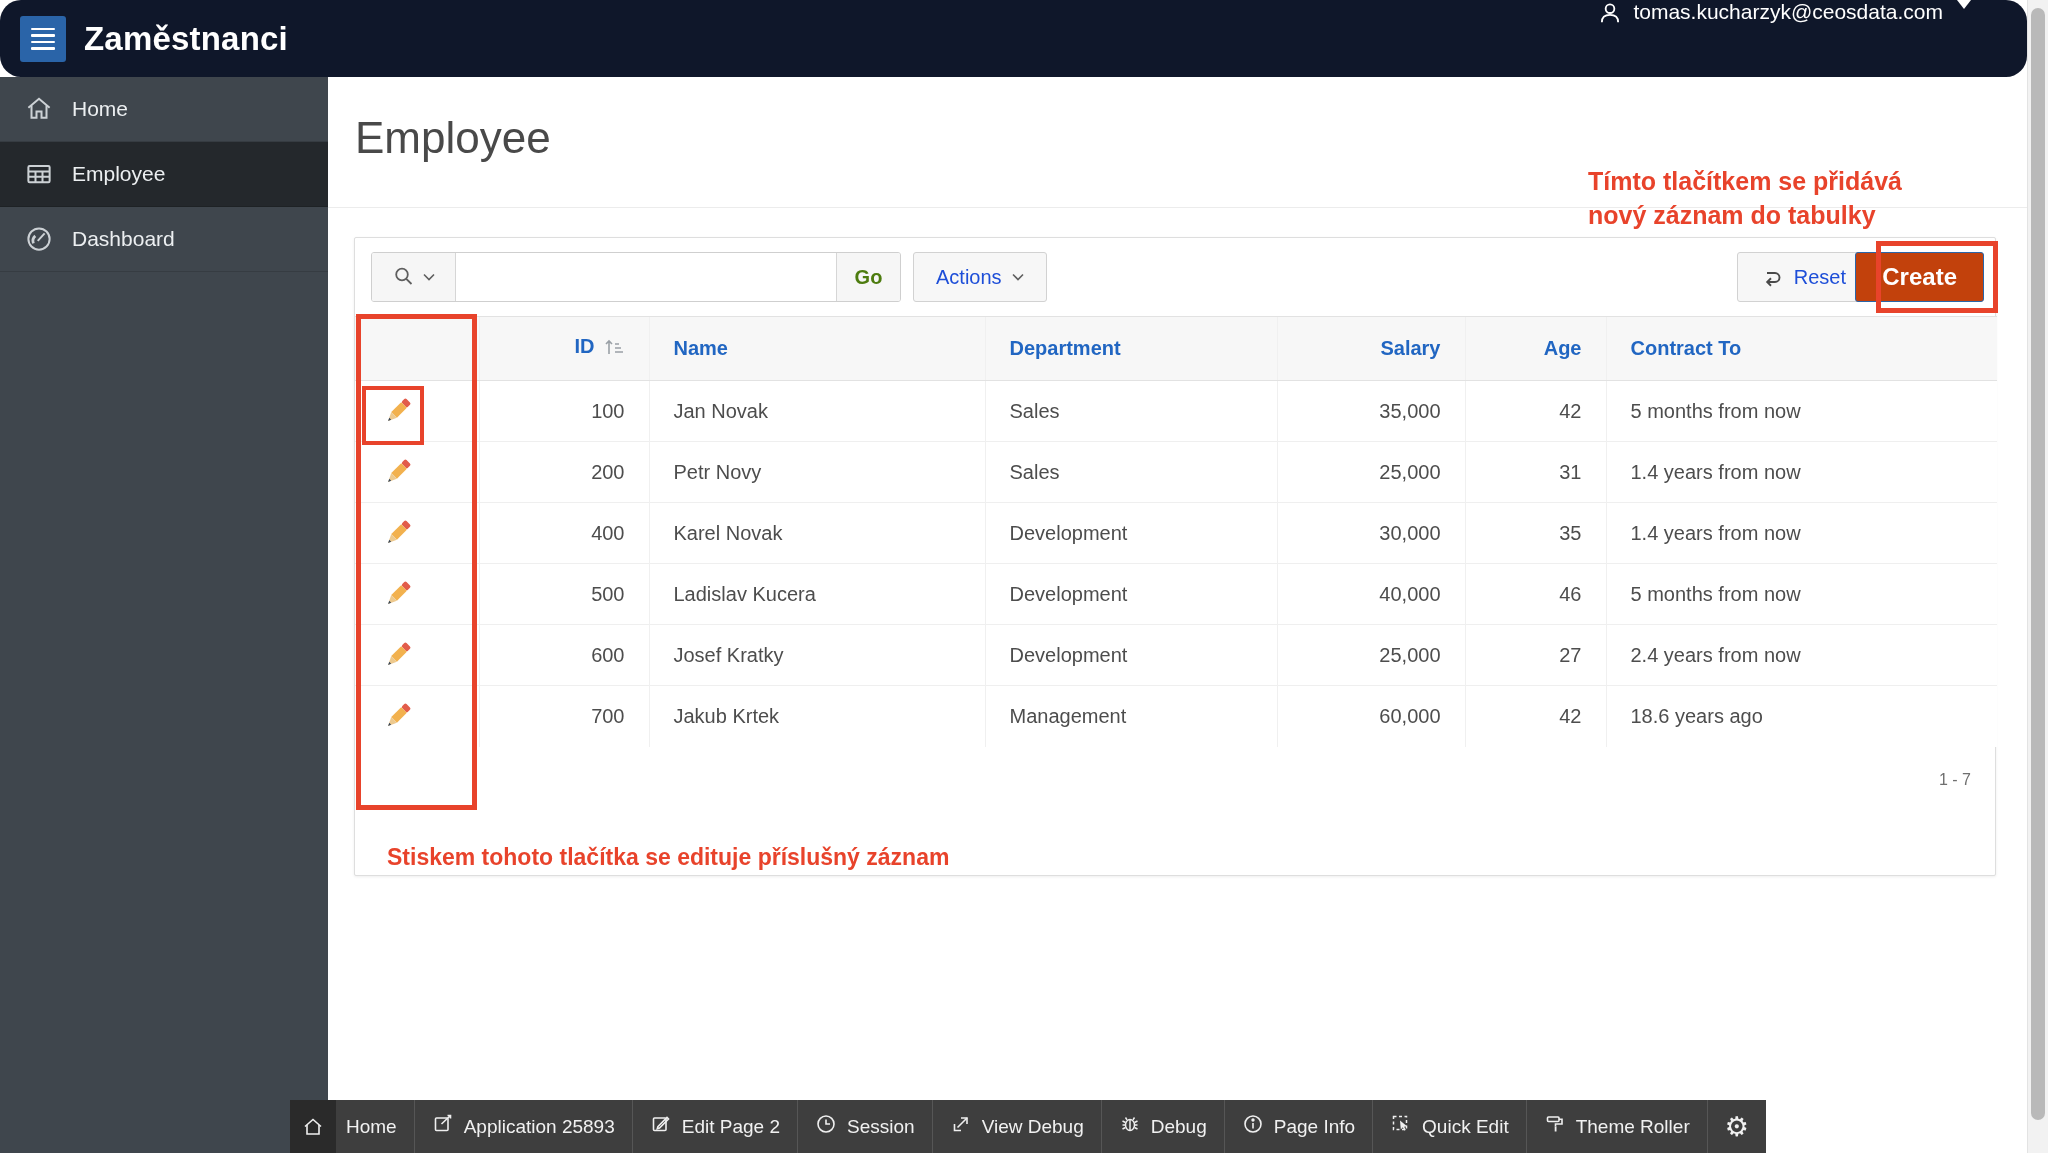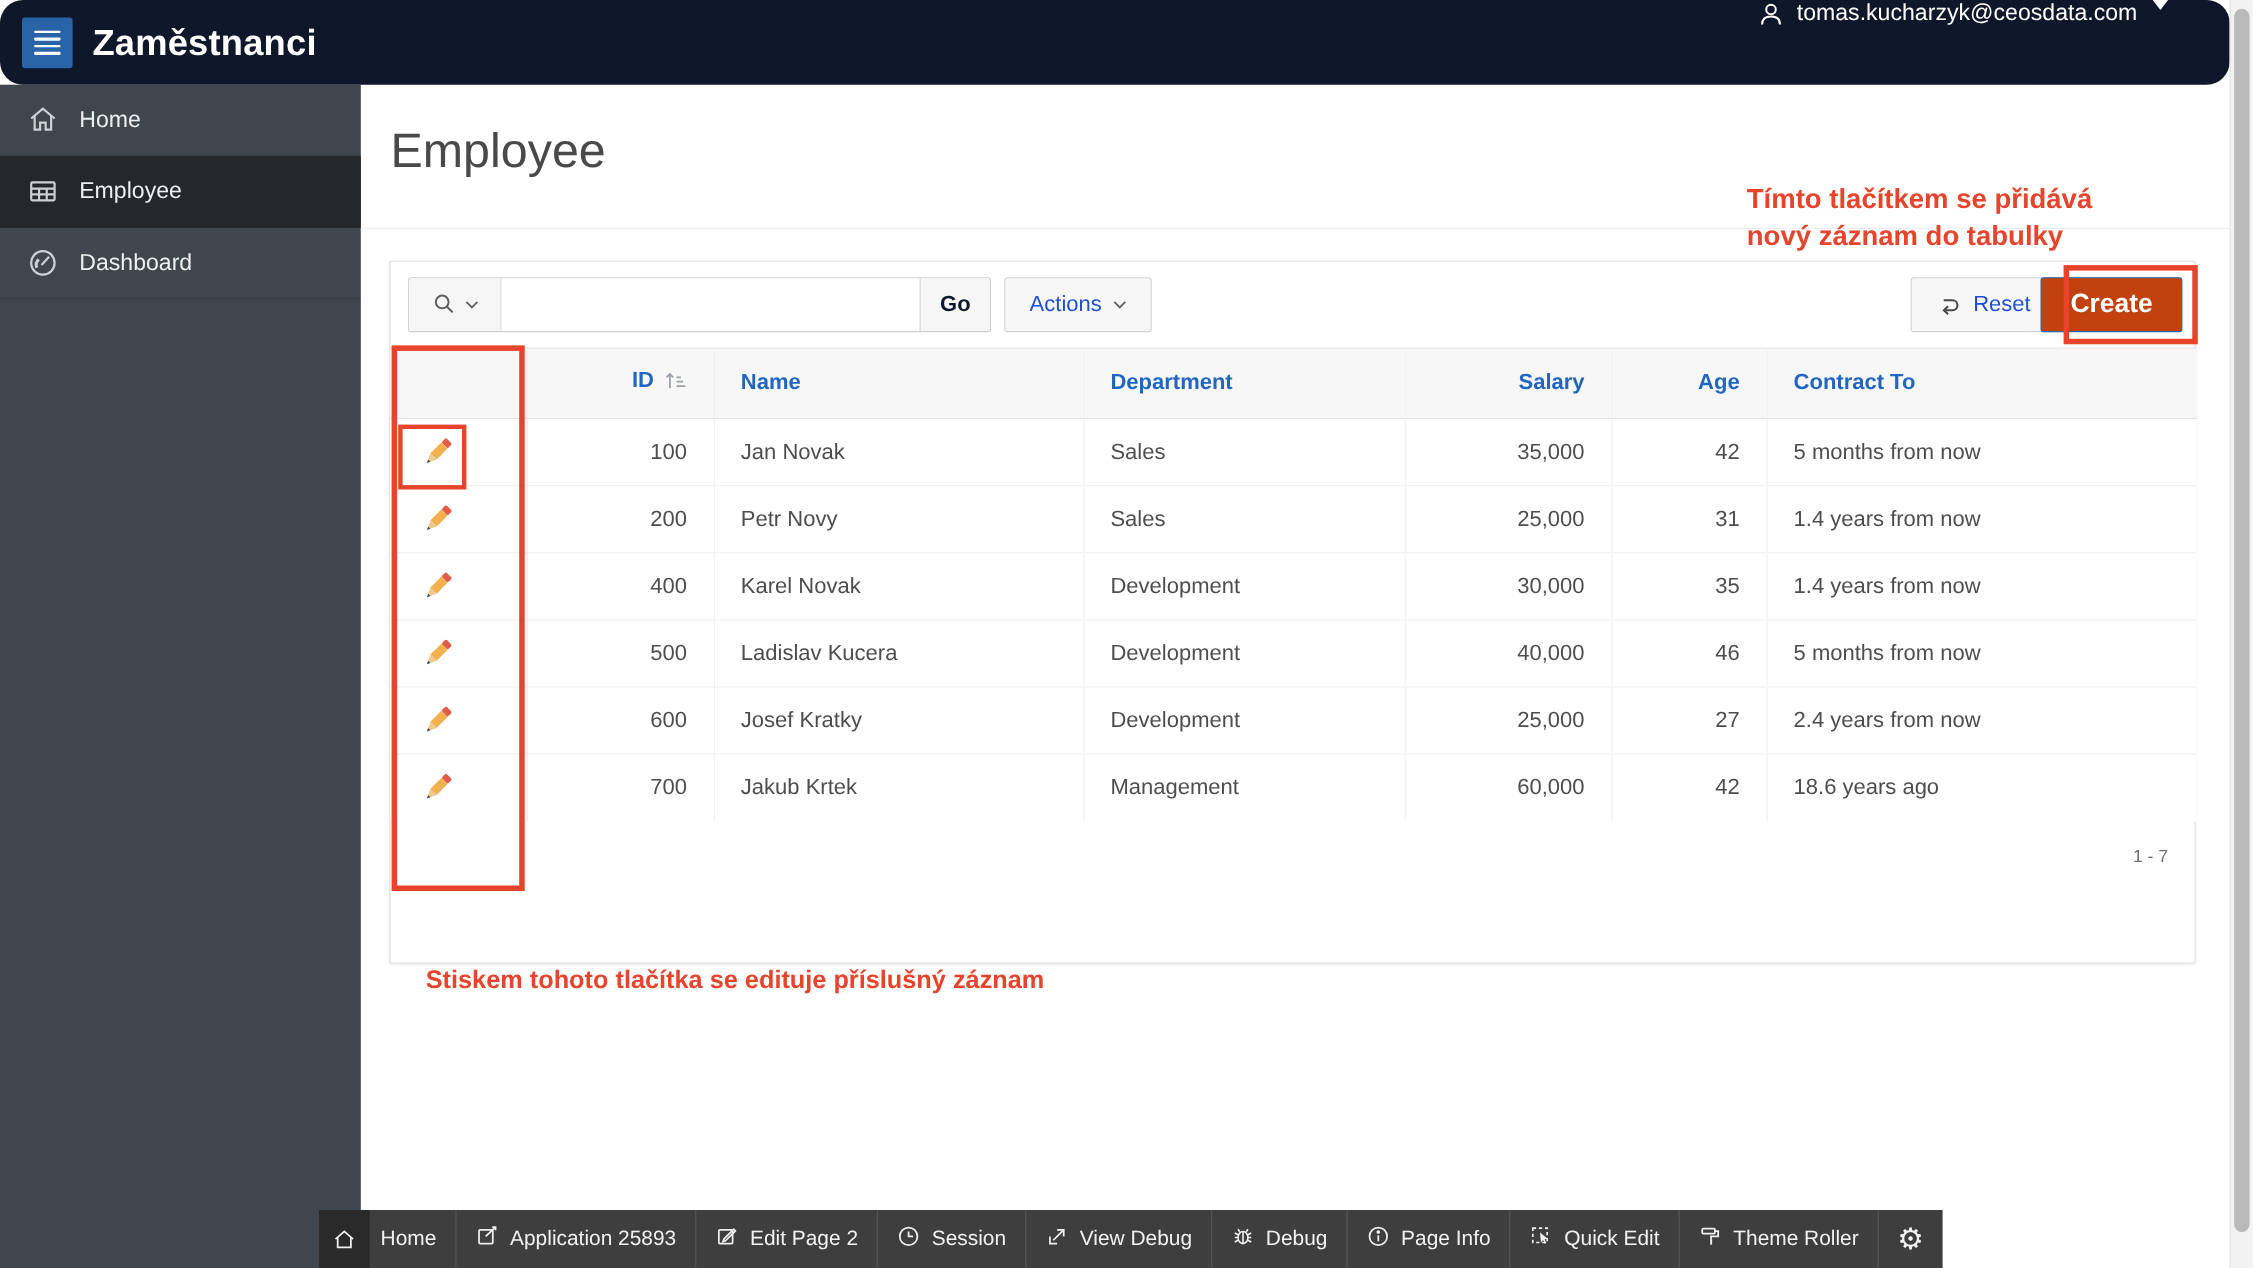--- a/index.html
+++ b/index.html
@@ -42,21 +42,21 @@
     background:#ffffff; border:1px solid #dedede; border-radius:2px;
     box-shadow:0 1px 3px rgba(0,0,0,.07); }
   .irr-toolbar { position:relative; height:78px; }
   .search-group { position:absolute; left:16px; top:14px; height:50px; display:flex;
     border:1px solid #cfcfcf; border-radius:3px; overflow:hidden; background:#fff; }
   .search-btn { width:84px; background:#f6f6f6; border-right:1px solid #d6d6d6;
     display:flex; align-items:center; justify-content:center; gap:7px; cursor:pointer; }
   .search-input { width:380px; border:none; outline:none; font-size:20px; padding:0 14px;
     font-family:"Liberation Sans", sans-serif; color:#444; }
   .go-btn { width:64px; background:#f6f6f6; border-left:1px solid #d6d6d6; border-right:none;
-    border-top:none; border-bottom:none; font-size:20px; font-weight:bold; color:#0f172a;
+    border-top:none; border-bottom:none; font-size:20px; font-weight:bold; color:#4d7c0f;
     cursor:pointer; font-family:"Liberation Sans", sans-serif; }
   .btn { height:50px; border:1px solid #d2d2d2; border-radius:3px; background:#f7f7f7;
     font-size:20px; color:#1d4ed8; display:inline-flex; align-items:center; gap:10px;
     padding:0 22px; cursor:pointer; font-family:"Liberation Sans", sans-serif; }
   .actions-btn { position:absolute; left:558px; top:14px; }
   .reset-btn { position:absolute; right:126px; top:14px; }
   .create-btn { position:absolute; right:11px; top:14px; height:50px; padding:0 26px;
     background:#c2410c; border:1px solid #2a65a8; border-radius:3px; color:#ffffff;
     font-size:24px; font-weight:bold; cursor:pointer; font-family:"Liberation Sans", sans-serif;margin-left:12px; }
 
@@ -71,21 +71,21 @@
   .cell-edit { padding-left:26px; text-align:left; }
   .pencil { display:inline-flex; width:34px; height:34px; cursor:pointer; vertical-align:middle; }
   .sort-ic { display:inline-block; vertical-align:-4px; margin-left:8px; }
 
   .irr-footer { position:relative; height:70px; }
   .pagination { position:absolute; right:24px; top:24px; font-size:16px; color:#6f6f6f; }
 
   
   .ann-text { position:absolute; color:#e8432b; font-weight:bold; z-index:6; line-height:34px; }
   .ann-create-note { left:1588px; top:164px; font-size:25px; }
-  .ann-edit-note { left:387px; top:873px; font-size:23px; }
+  .ann-edit-note { left:387px; top:840px; font-size:23px; }
   .ann-box { position:absolute; border:5px solid #e8432b; z-index:6; pointer-events:none; }
   .box-column { left:356px; top:314px; width:121px; height:496px; }
   .box-pencil { left:362px; top:386px; width:62px; height:59px; border-width:4px; }
   .box-create { left:1876px; top:241px; width:122px; height:72px; }
 
   
   .devbar { position:absolute; left:290px; bottom:0; height:53px; background:#3e3e3e;
     display:flex; align-items:stretch; z-index:8; color:#f1f1f1; font-size:19px; }
   .dt-item { display:flex; align-items:center; gap:10px; padding:0 17px; border-left:1px solid #565656; cursor:pointer; white-space:nowrap; }
   .dt-item:first-child { border-left:none; padding-left:0; }

